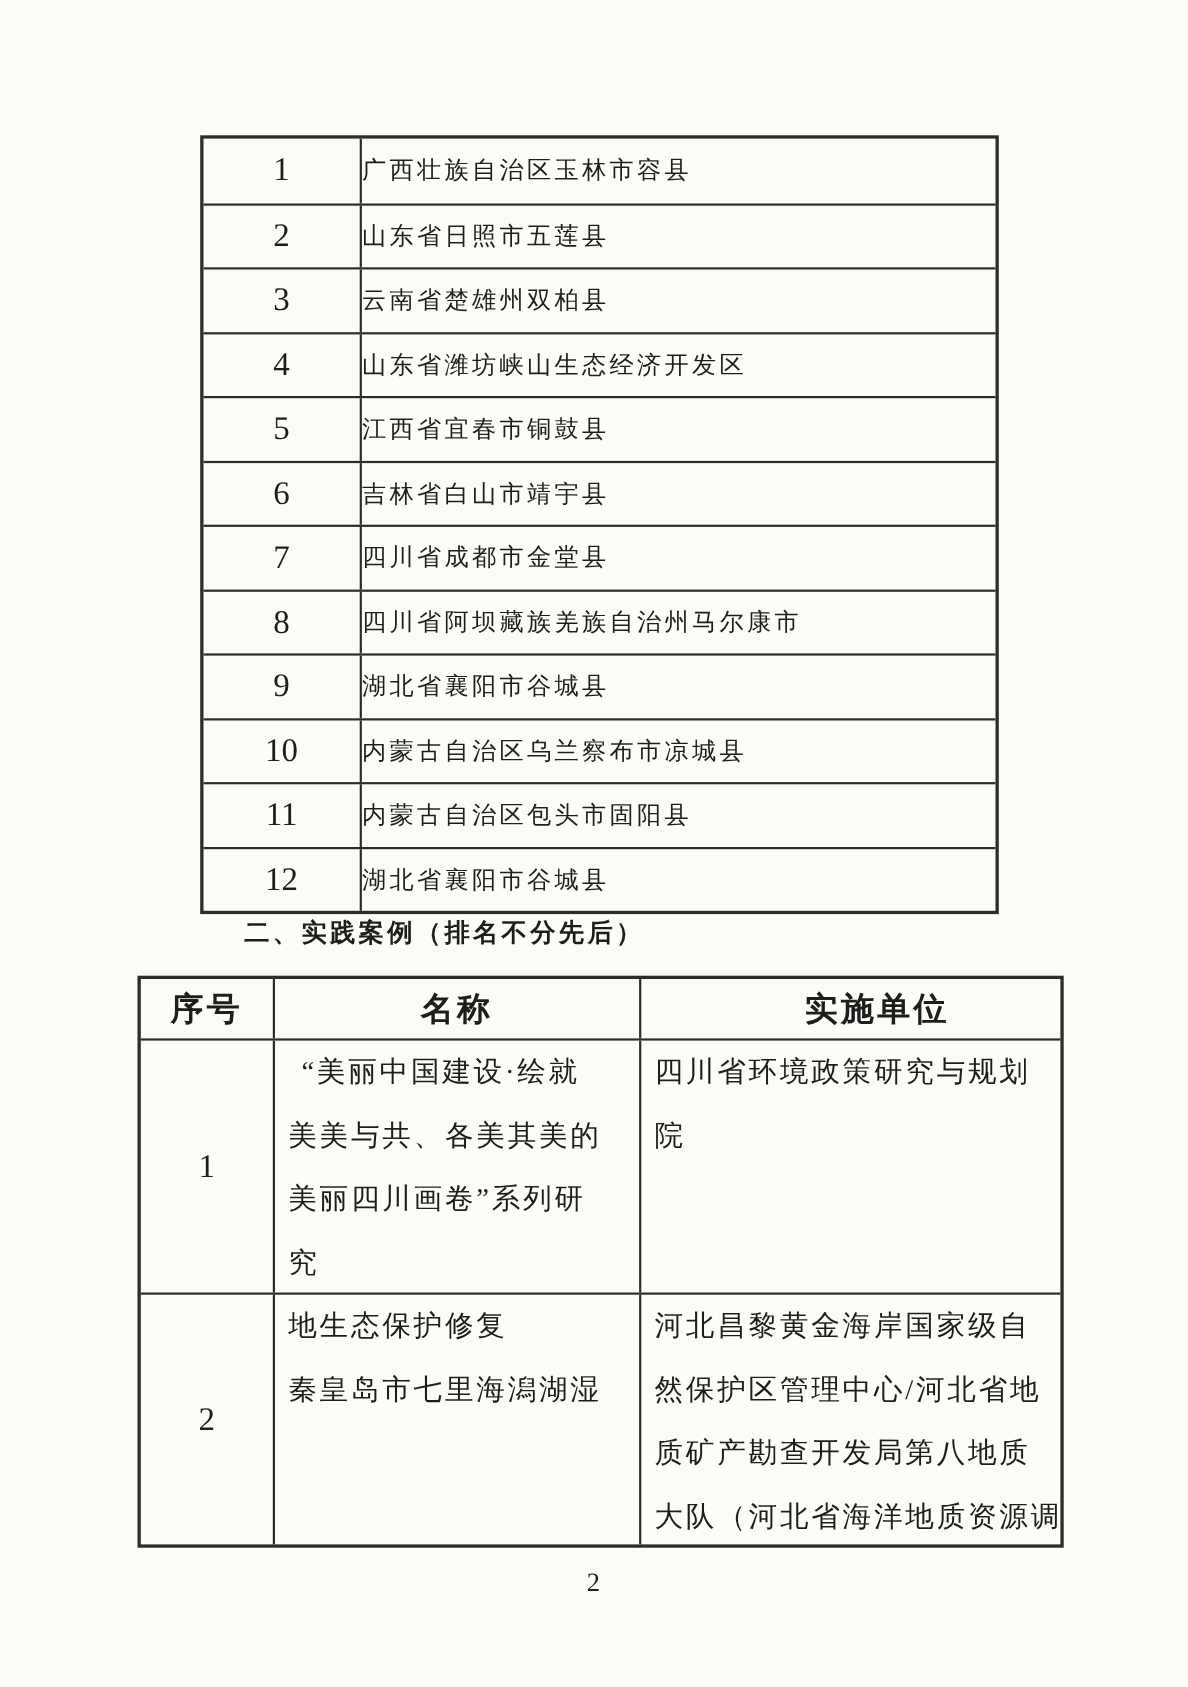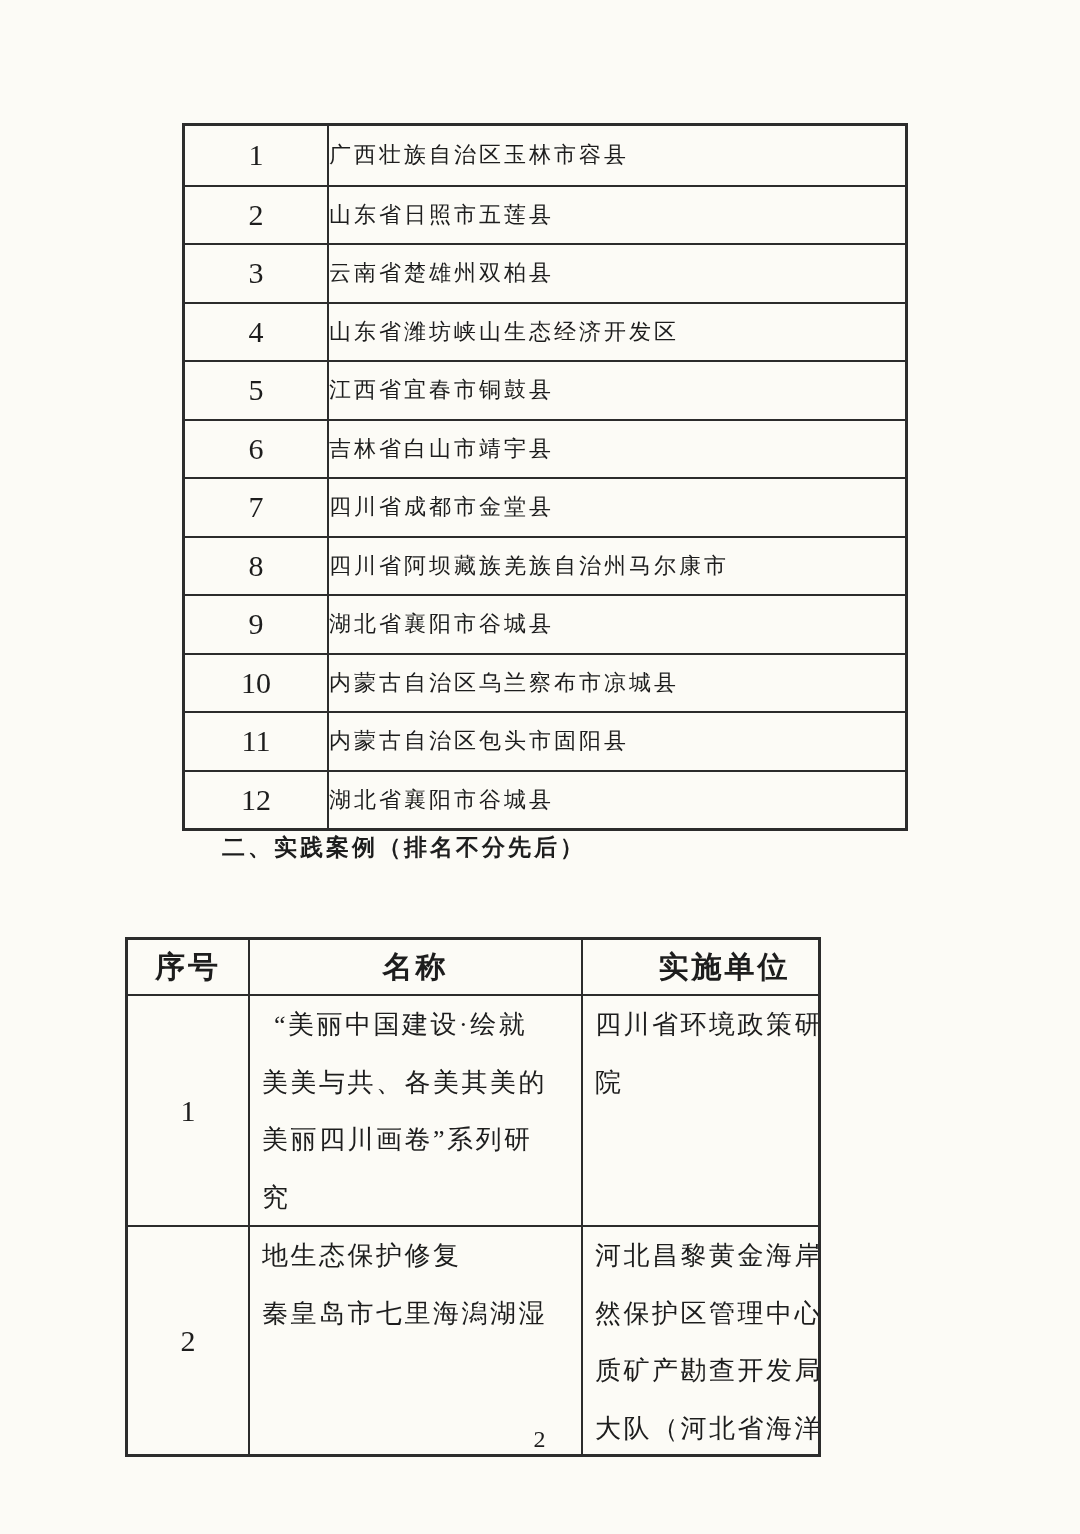--- a/index.html
+++ b/index.html
@@ -38,21 +38,21 @@
   .heading {
     position:absolute; left:222px; top:832px;
     font-family:"Liberation Sans","DejaVu Sans",sans-serif;
     font-weight:700; font-size:23px; letter-spacing:3px;
     color:var(--ink,#1d1d1d);
     white-space:nowrap;
   }
 
   
   .t2 {
-    position:absolute; left:125px; top:937px; width:696px;
+    position:absolute; left:125px; top:887px; width:842px;
     border:3px solid var(--line,#2c2c2c);
   }
   .t2-row { display:flex; }
   .t2-row + .t2-row { border-top:2px solid var(--line,#2c2c2c); }
   .t2-hrow { height:54px; }
   .t2-brow1 { height:231px; }
   .t2-brow2 { height:229px; }
   .c { border-right:2px solid var(--line,#2c2c2c); }
   .c:last-child { border-right:none; }
   .c-index { width:122px; flex:none; display:flex; align-items:center; justify-content:center; font-size:30px; }

